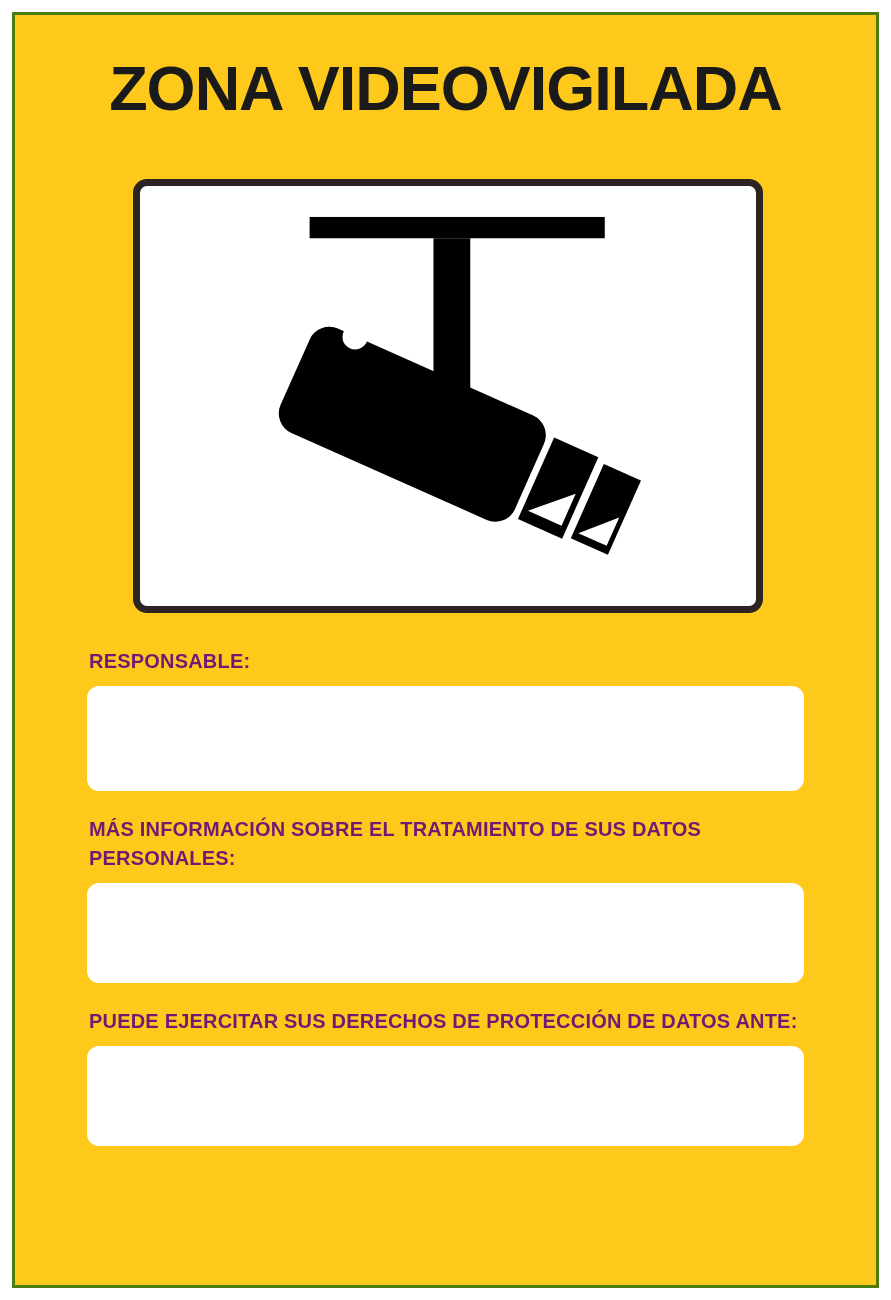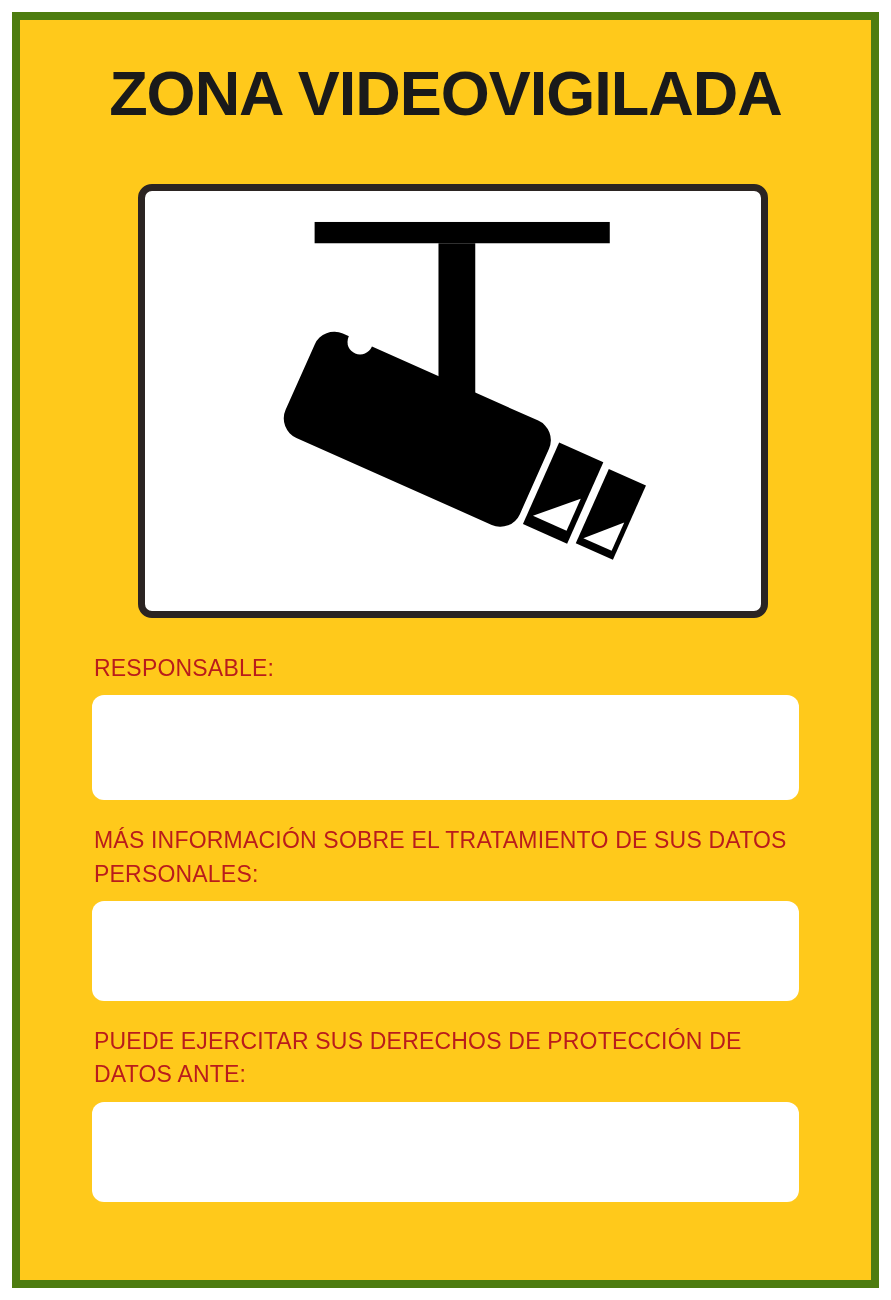--- a/index.html
+++ b/index.html
@@ -14,21 +14,21 @@
     overflow: hidden;
   }
 
   .poster {
     position: absolute;
     left: 12px;
     top: 12px;
     width: 867px;
     height: 1276px;
     background: #FFC91B;
-    border: 8px solid #4d7c0f;
+    border: 3px solid #4d7c0f;
     box-sizing: border-box;
   }
 
   .title {
     margin: 0;
     padding-top: 40px;
     text-align: center;
     font-size: 63px;
     font-weight: bold;
     letter-spacing: -1px;
@@ -60,23 +60,23 @@
     left: 0;
     top: 632px;
     width: 100%;
   }
 
   .field {
     padding: 0 72px;
     margin-bottom: 18px;
   }
   .field-label {
-    font-size: 23px;
-    font-weight: normal;
-    color: #b91c1c;
+    font-size: 20px;
+    font-weight: bold;
+    color: #701a75;
     letter-spacing: 0.2px;
     line-height: 1.45;
     margin: 0 0 10px 2px;
     text-transform: uppercase;
   }
   .field-input {
     background: #ffffff;
     border: none;
     border-radius: 12px;
     height: 105px;

